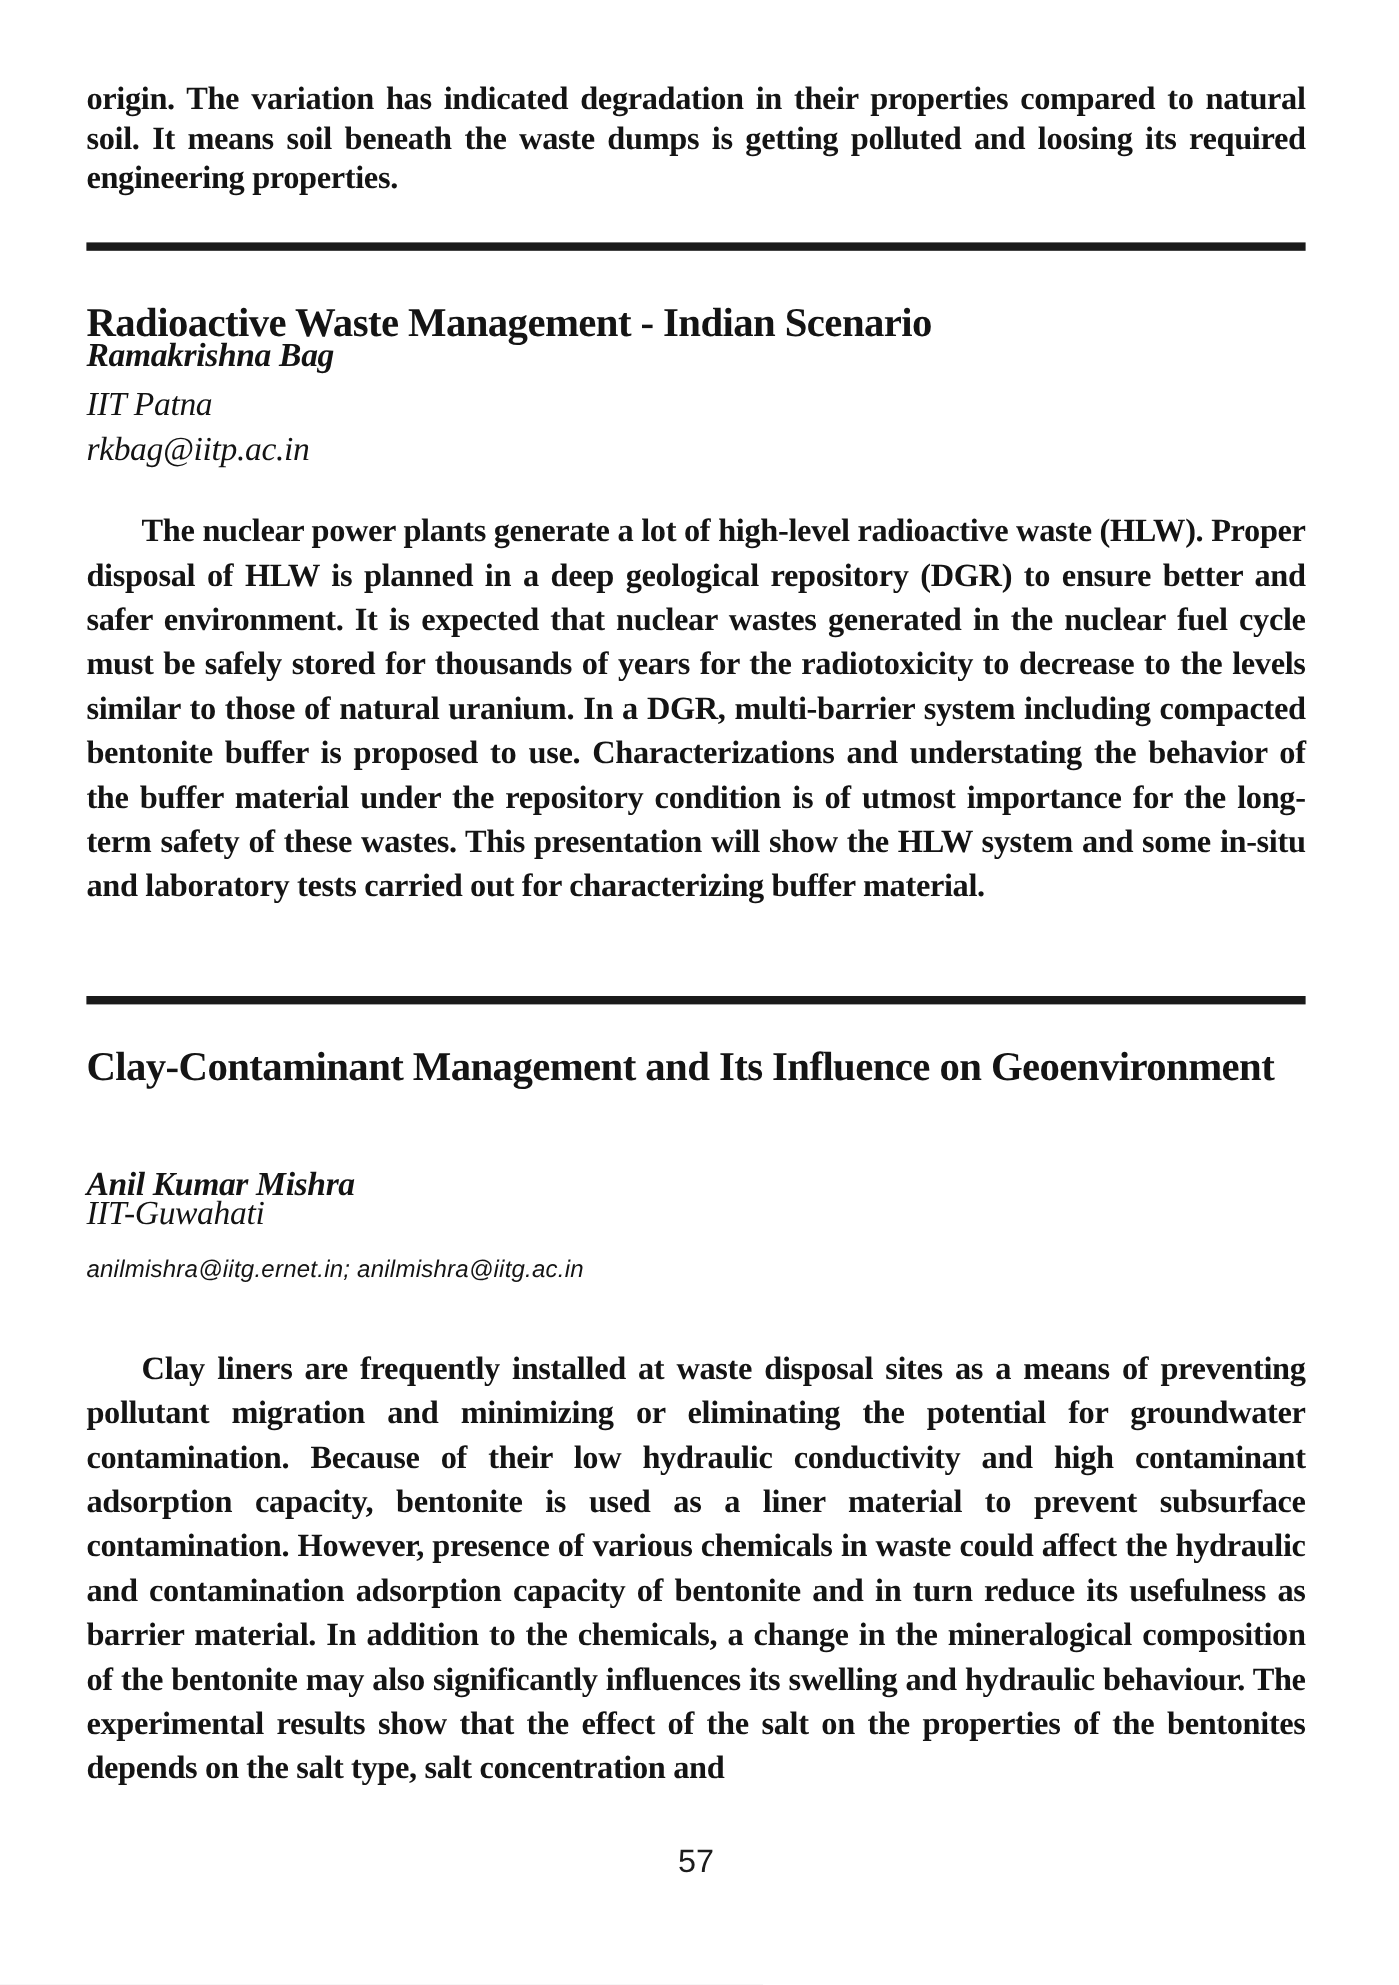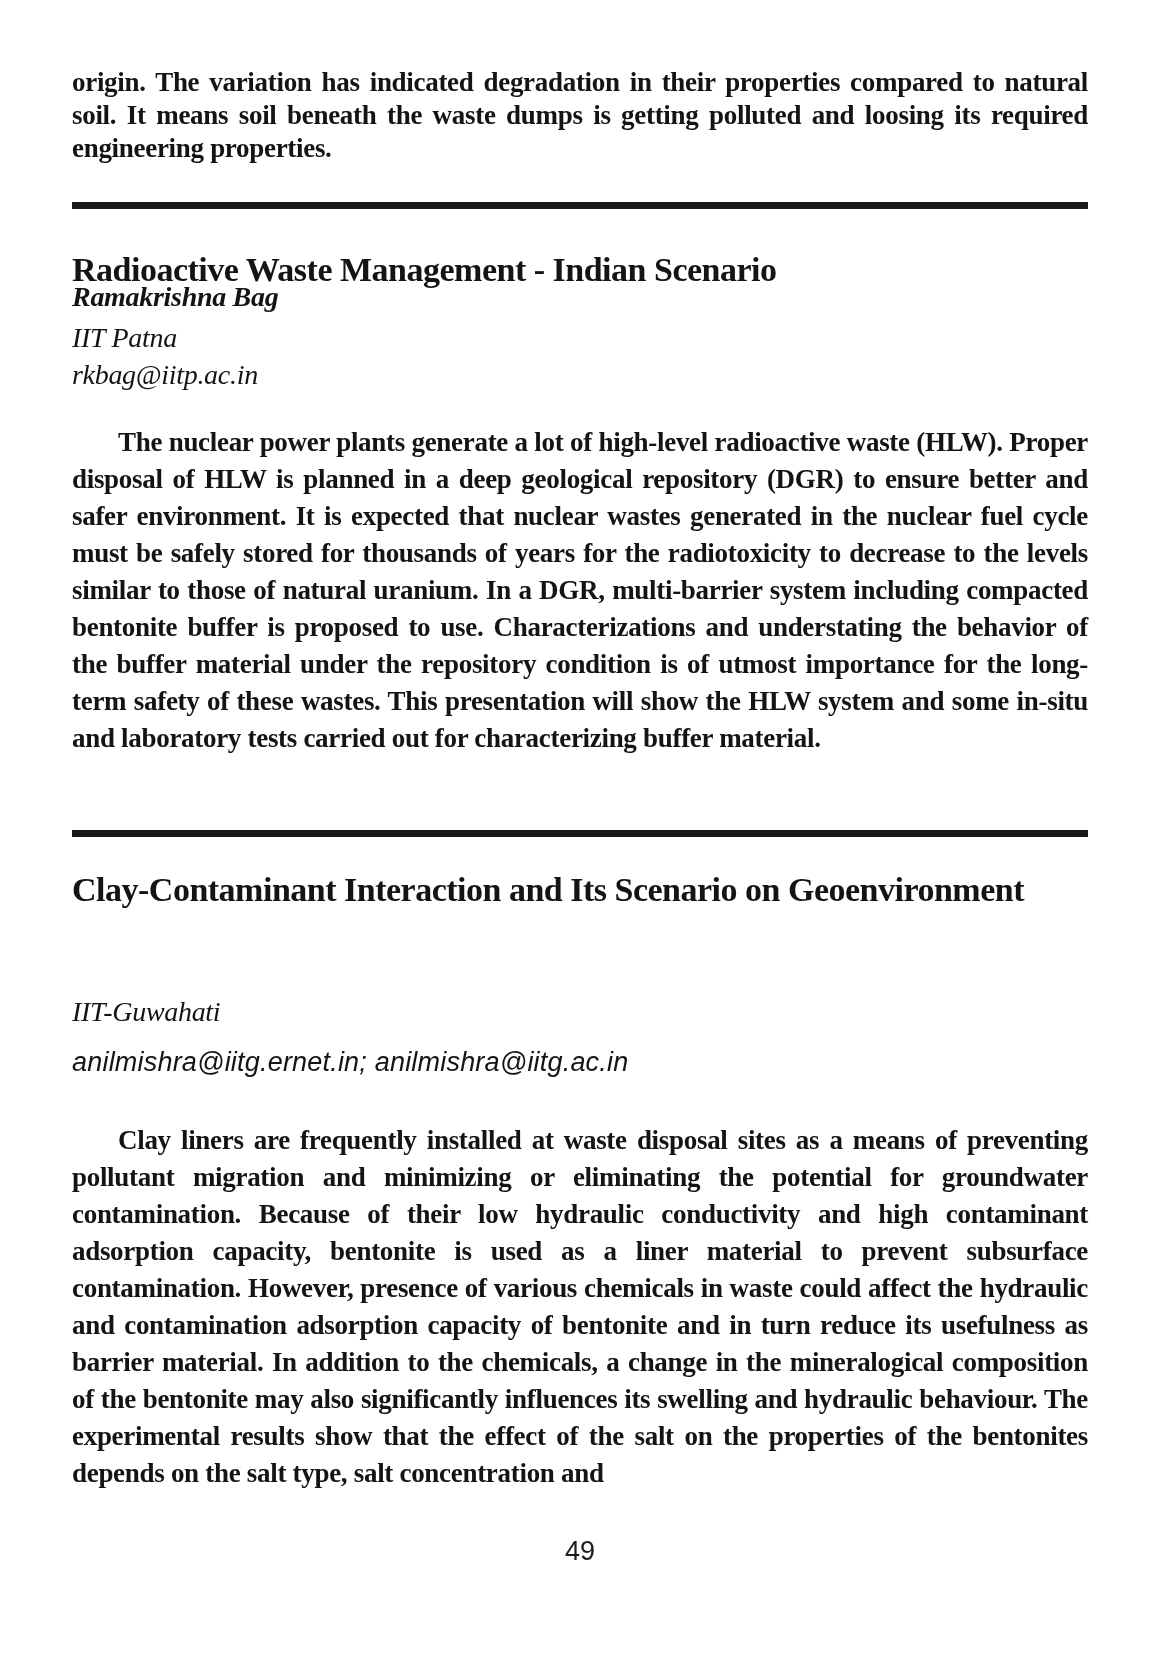--- a/index.html
+++ b/index.html
@@ -70,21 +70,21 @@
     letter-spacing: -0.3px;
   }
   .email-serif {
     font-size: 28px;
     font-style: italic;
     margin: 0;
     letter-spacing: -0.3px;
   }
   .email-sans {
     font-family: "Liberation Sans", "DejaVu Sans", sans-serif;
-    font-size: 27px;
+    font-size: 20px;
     font-style: italic;
     margin: 0;
     letter-spacing: 0.2px;
   }
   #author1 { top: 281px; }
   #affil1  { top: 322px; }
   #email1  { top: 359px; }
   #author2 { top: 972px; }
   #affil2  { top: 996px; }
   #email2  { top: 1047px; }
@@ -118,24 +118,25 @@
   <p id="affil1" class="col affiliation">IIT Patna</p>
 
   <p id="author1" class="col author-name">Ramakrishna Bag</p>
 
   <p id="email1" class="col email-serif">rkbag@iitp.ac.in</p>
 
   <p id="abstract1" class="col body-text abstract">The nuclear power plants generate a lot of high-level radioactive waste (HLW). Proper disposal of HLW is planned in a deep geological repository (DGR) to ensure better and safer environment. It is expected that nuclear wastes generated in the nuclear fuel cycle must be safely stored for thousands of years for the radiotoxicity to decrease to the levels similar to those of natural uranium. In a DGR, multi-barrier system including compacted bentonite buffer is proposed to use. Characterizations and understating the behavior of the buffer material under the repository condition is of utmost importance for the long-term safety of these wastes. This presentation will show the HLW system and some in-situ and laboratory tests carried out for characterizing buffer material.</p>
 
   <div id="rule2" class="rule"></div>
 
-  <h1 id="title2" class="section-title">Clay-Contaminant Interaction and Its Scenario on Geoenvironment</h1>
+  <h1 id="title2" class="section-title">Clay-Contaminant Management and Its Influence on Geoenvironment</h1>
 
+  <p id="author2" class="col author-name">Anil Kumar Mishra</p>
 
   <p id="affil2" class="col affiliation">IIT-Guwahati</p>
 
   <p id="email2" class="col email-sans">anilmishra@iitg.ernet.in; anilmishra@iitg.ac.in</p>
 
   <p id="abstract2" class="col body-text abstract">Clay liners are frequently installed at waste disposal sites as a means of preventing pollutant migration and minimizing or eliminating the potential for groundwater contamination. Because of their low hydraulic conductivity and high contaminant adsorption capacity, bentonite is used as a liner material to prevent subsurface contamination. However, presence of various chemicals in waste could affect the hydraulic and contamination adsorption capacity of bentonite and in turn reduce its usefulness as barrier material. In addition to the chemicals, a change in the mineralogical composition of the bentonite may also significantly influences its swelling and hydraulic behaviour. The experimental results show that the effect of the salt on the properties of the bentonites depends on the salt type, salt concentration and</p>
 
-  <div id="pagenum">49</div>
+  <div id="pagenum">57</div>
 
 </div>
 
 </body></html>

